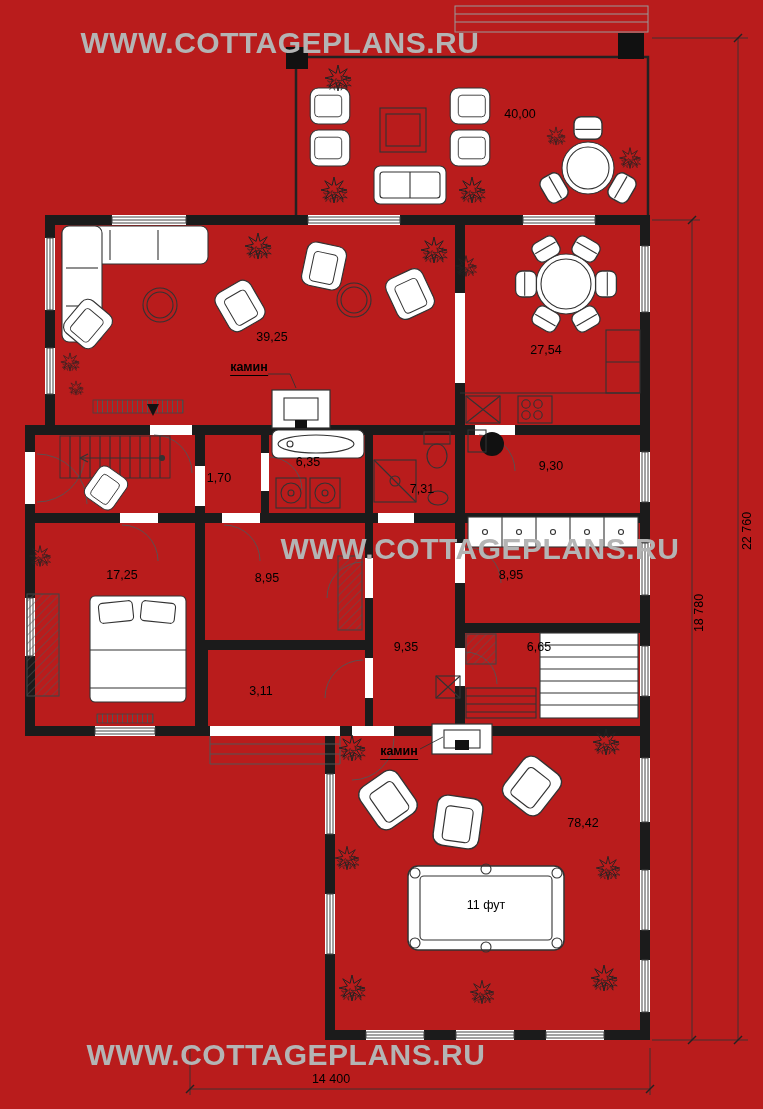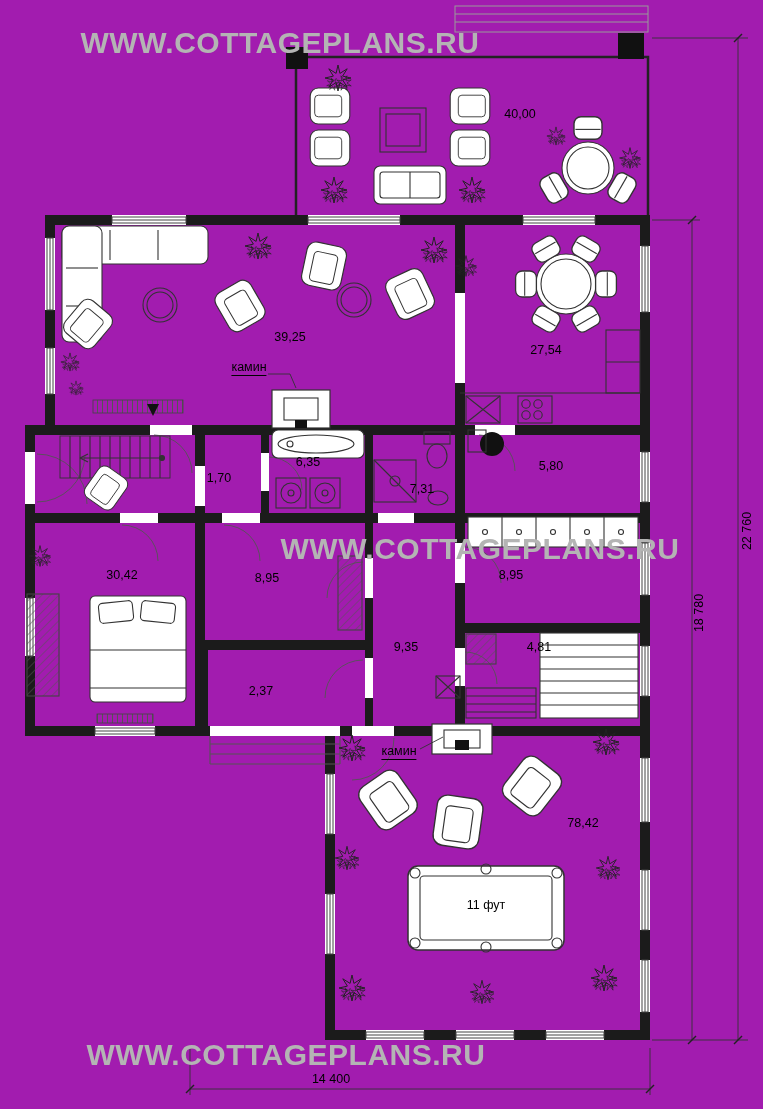--- a/index.html
+++ b/index.html
@@ -1,21 +1,21 @@
 <!DOCTYPE html>
 <html><head>
 <meta charset="utf-8">
 <style>
   html,body{margin:0;padding:0;background:#fff;}
-  .page{position:relative;width:763px;height:1109px;background:#a21caf;overflow:hidden;
+  .page{position:relative;width:763px;height:1109px;background:#b91c1c;overflow:hidden;
         font-family:"Liberation Sans",sans-serif;}
   .plan-svg{position:absolute;left:0;top:0;z-index:1;}
   .lbl{position:absolute;transform:translate(-50%,-50%);font-size:12.5px;color:#000;
        white-space:nowrap;z-index:5;}
-  .kamin{border-bottom:1px solid #000;padding-bottom:1px;}
+  .kamin{border-bottom:1px solid #000;padding-bottom:1px;font-weight:bold;}
   .dimv{transform:translate(-50%,-50%) rotate(-90deg);}
   .wm{position:absolute;transform:translate(-50%,-50%);font-weight:bold;font-size:30px;
       letter-spacing:.5px;color:#b4b4b4;white-space:nowrap;z-index:4;}
 </style>
 </head>
 <body>
 
 <div class="page">
 
 <svg class="plan-svg" width="763" height="1109" viewBox="0 0 763 1109">
@@ -392,32 +392,32 @@
       <line x1="646" y1="1093" x2="654" y2="1085"></line>
     </g>
   </g>
 </svg>
 
 <div class="wm" style="left:280px;top:43px">WWW.COTTAGEPLANS.RU</div>
 <div class="wm" style="left:480px;top:549px">WWW.COTTAGEPLANS.RU</div>
 <div class="wm" style="left:286px;top:1055px">WWW.COTTAGEPLANS.RU</div>
 
 <div class="lbl" style="left:520px;top:114px">40,00</div>
-<div class="lbl" style="left:290px;top:337px">39,25</div>
+<div class="lbl" style="left:272px;top:337px">39,25</div>
 <div class="lbl" style="left:546px;top:350px">27,54</div>
 <div class="lbl" style="left:219px;top:478px">1,70</div>
 <div class="lbl" style="left:308px;top:462px">6,35</div>
 <div class="lbl" style="left:422px;top:489px">7,31</div>
-<div class="lbl" style="left:551px;top:466px">5,80</div>
-<div class="lbl" style="left:122px;top:575px">30,42</div>
+<div class="lbl" style="left:551px;top:466px">9,30</div>
+<div class="lbl" style="left:122px;top:575px">17,25</div>
 <div class="lbl" style="left:267px;top:578px">8,95</div>
 <div class="lbl" style="left:511px;top:575px">8,95</div>
 <div class="lbl" style="left:406px;top:647px">9,35</div>
-<div class="lbl" style="left:539px;top:647px">4,81</div>
-<div class="lbl" style="left:261px;top:691px">2,37</div>
+<div class="lbl" style="left:539px;top:647px">6,65</div>
+<div class="lbl" style="left:261px;top:691px">3,11</div>
 <div class="lbl" style="left:583px;top:823px">78,42</div>
 
 <div class="lbl kamin" style="left:249px;top:368px">камин</div>
 <div class="lbl kamin" style="left:399px;top:752px">камин</div>
 <div class="lbl" style="left:486px;top:905px">11 фут</div>
 
 <div class="lbl dimv" style="left:747px;top:531px">22 760</div>
 <div class="lbl dimv" style="left:699px;top:613px">18 780</div>
 <div class="lbl" style="left:331px;top:1079px">14 400</div>
 

